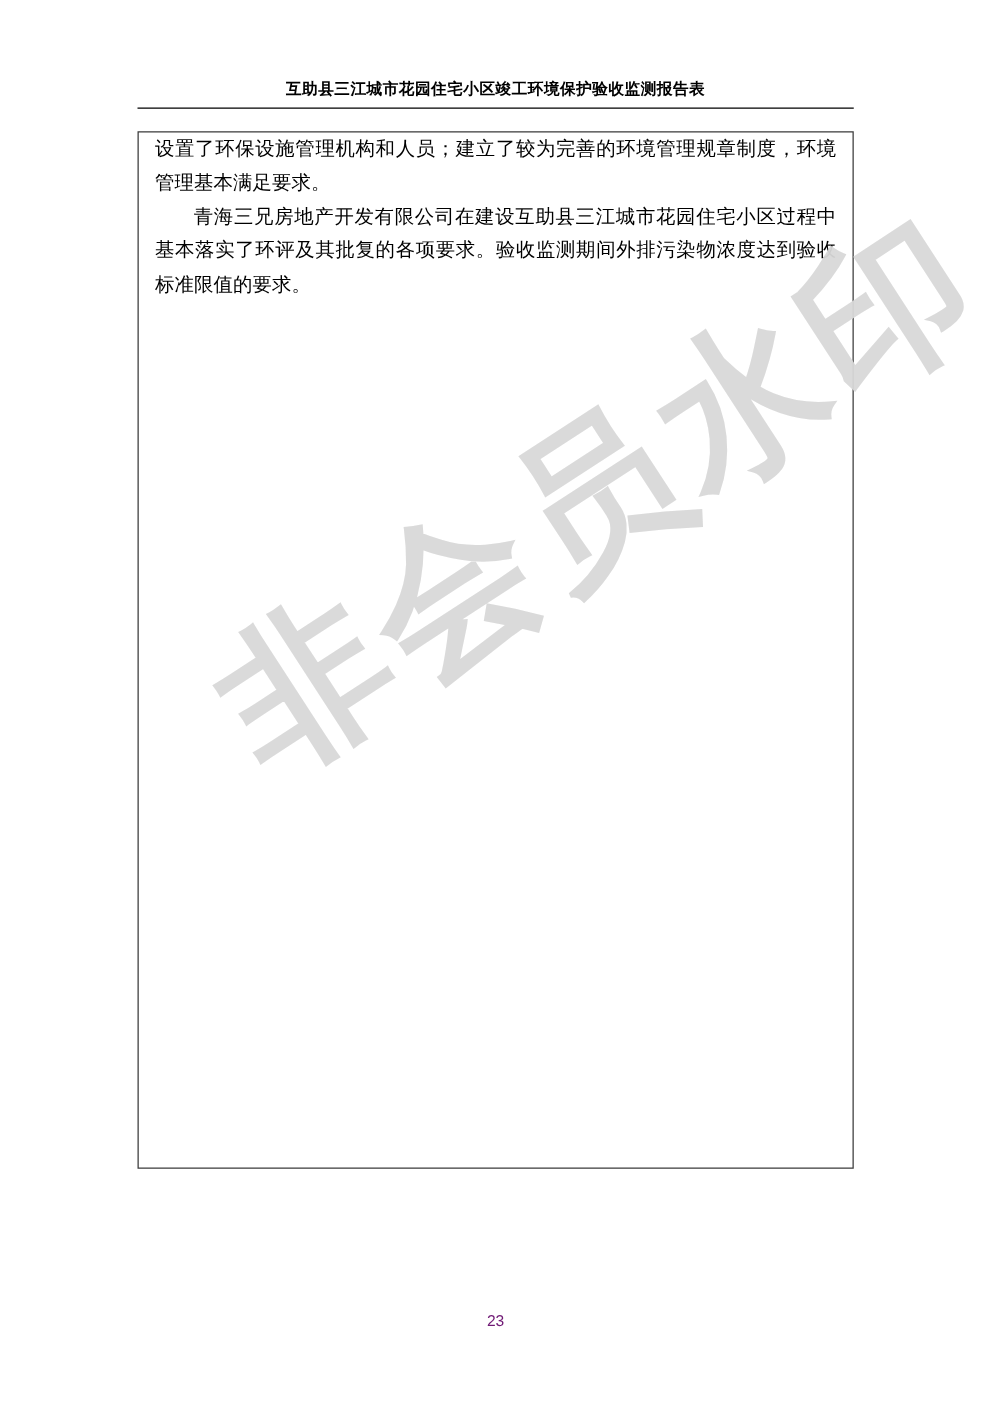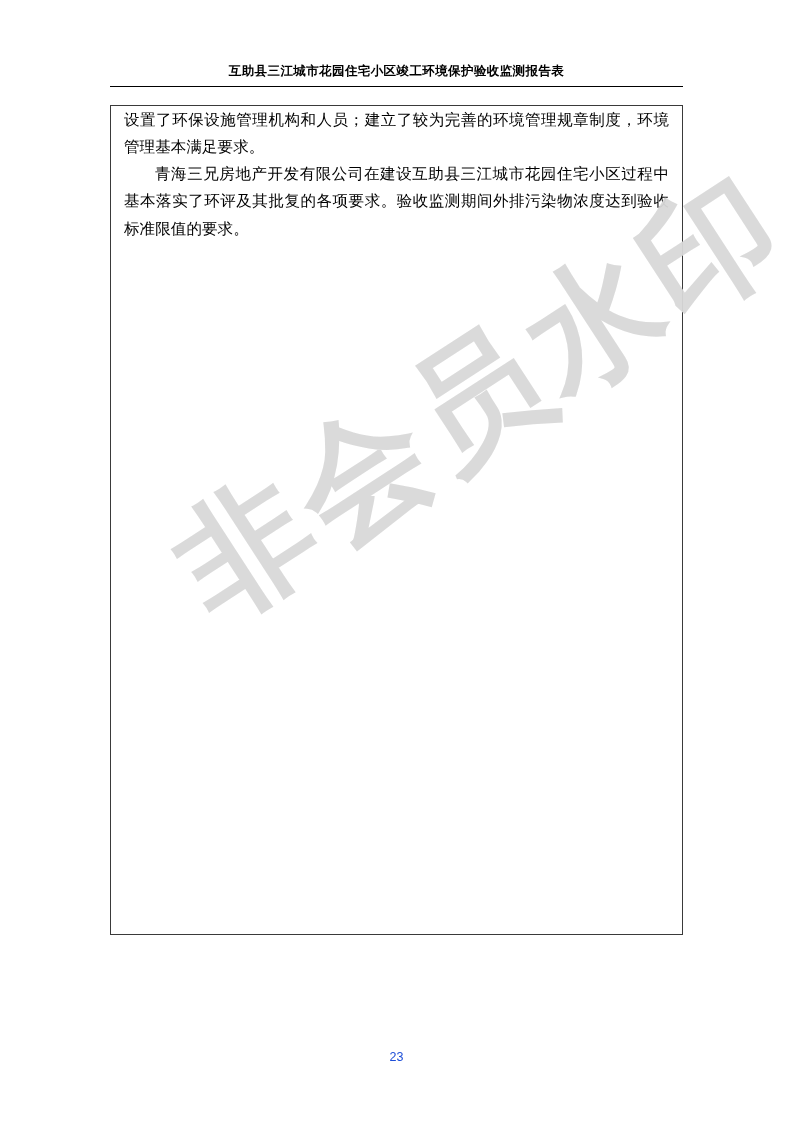--- a/index.html
+++ b/index.html
@@ -101,21 +101,21 @@
   }
 
   
   .page-number {
     position: absolute;
     top: 1038px;
     left: 0;
     width: 793px;
     text-align: center;
     font-size: 12.5px;
-    color: #1d4ed8;
+    color: #701a75;
   }
 </style>
 </head>
 <body>
 
 <div class="page">
 
   <div class="header">
     <div class="header-title">互助县三江城市花园住宅小区竣工环境保护验收监测报告表</div>
   </div>

